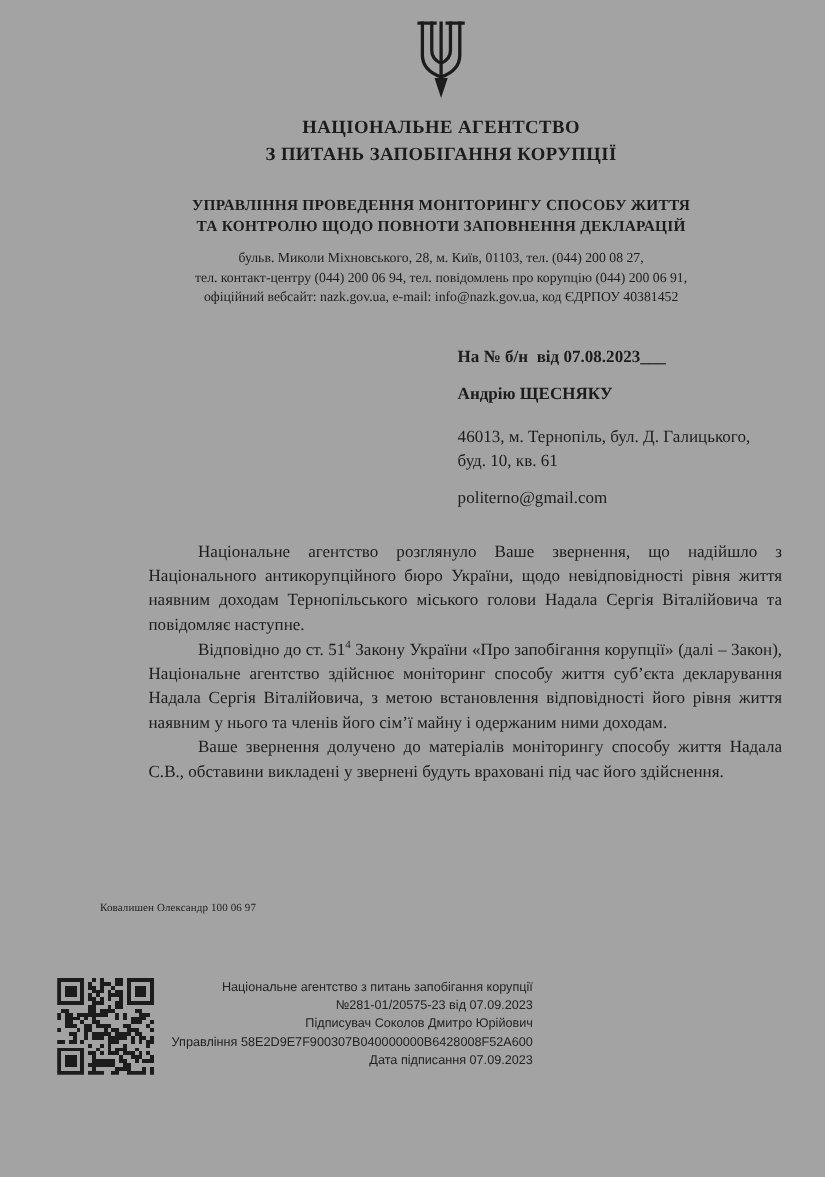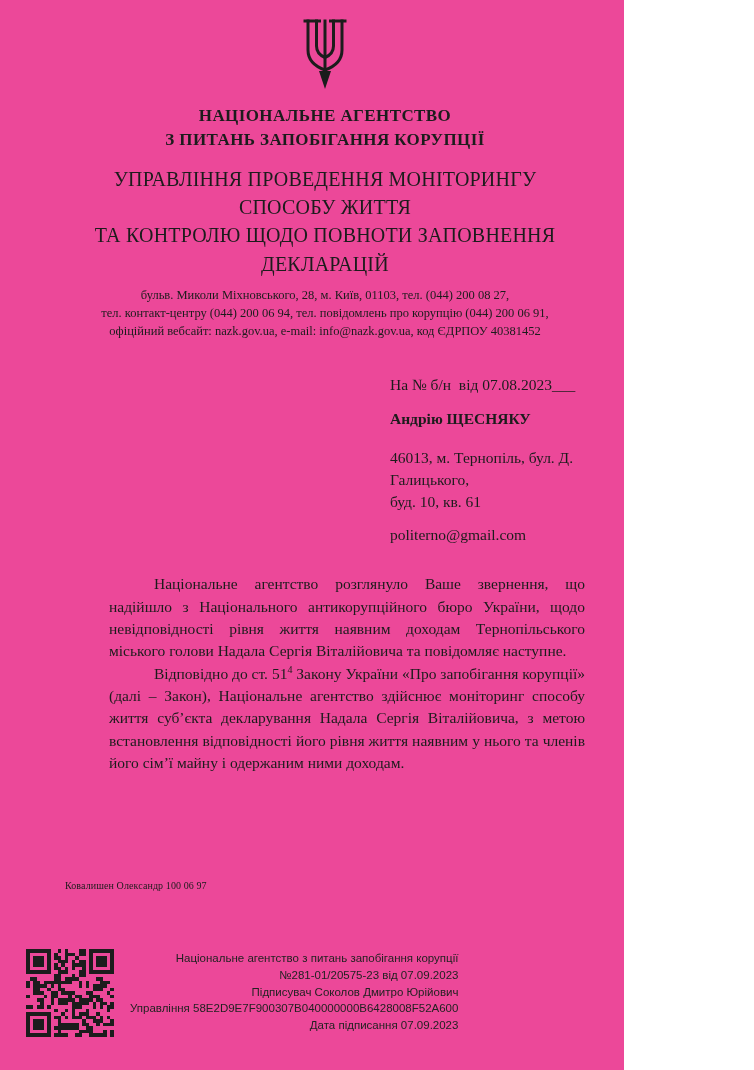--- a/index.html
+++ b/index.html
@@ -1,53 +1,53 @@
 <!DOCTYPE html>
 <html><head>
 <meta charset="utf-8">
 <style>
   html, body { margin: 0; padding: 0; background: #ffffff; }
   .page {
     position: relative;
-    width: 624px;
+    width: 750px;
     height: 1070px;
     box-sizing: border-box;
-    background: #ec4899;
+    background: #a3a3a3;
     color: #1c1c1c;
     font-family: "Liberation Serif", serif;
-    padding: 16px 39px 0 65px;
+    padding: 16px 39px 0 91px;
     overflow: hidden;
   }
   .doc-header { text-align: center; }
   .emblem { display: flex; justify-content: center; margin-top: 2px; }
   .agency {
     margin-top: 12px;
     font-size: 17px;
     font-weight: bold;
     line-height: 1.4;
     letter-spacing: 0.4px;
   }
   .department {
-    margin-top: 13px;
-    font-size: 20px;
-    font-weight: normal;
+    margin-top: 26px;
+    font-size: 14px;
+    font-weight: bold;
     line-height: 1.42;
     letter-spacing: 0.2px;
   }
   .contacts {
     margin-top: 9px;
     font-size: 12.5px;
     line-height: 1.42;
   }
   .right-block {
     margin-left: 325px;
     margin-top: 16px;
     font-size: 15.5px;
   }
-  .ref-line { font-weight: normal; white-space: pre; margin-top: 36px; }
+  .ref-line { font-weight: bold; white-space: pre; margin-top: 36px; }
   .recipient-name { font-weight: bold; margin-top: 16px; }
   .recipient-address { margin-top: 19px; line-height: 1.42; }
   .recipient-email { margin-top: 13px; }
   .body-text {
     margin-top: 29px;
     font-size: 15.5px;
     line-height: 1.44;
     text-align: justify;
     margin-left: 44px;
   }
@@ -121,20 +121,21 @@
     <div class="recipient-address">
       <div>46013, м. Тернопіль, бул. Д. Галицького,</div>
       <div>буд. 10, кв. 61</div>
     </div>
     <div class="recipient-email">politerno@gmail.com</div>
   </div>
 
   <div class="body-text">
     <p>Національне агентство розглянуло Ваше звернення, що надійшло з Національного антикорупційного бюро України, щодо невідповідності рівня життя наявним доходам Тернопільського міського голови Надала Сергія Віталійовича та повідомляє наступне.</p>
     <p><span>Відповідно до ст. 51</span><sup>4</sup><span> Закону України «Про запобігання корупції» (далі – Закон), Національне агентство здійснює моніторинг способу життя суб’єкта декларування Надала Сергія Віталійовича, з метою встановлення відповідності його рівня життя наявним у нього та членів його сім’ї майну і одержаним ними доходам.</span></p>
+    <p>Ваше звернення долучено до матеріалів моніторингу способу життя Надала С.В., обставини викладені у звернені будуть враховані під час його здійснення.</p>
   </div>
 
 
   <div class="executor">Ковалишен Олександр 100 06 97</div>
 
   <div class="stamp">
     <div class="qr">
         <svg viewBox="0 0 100 100" width="88" height="88" fill="#1c1c1c" shape-rendering="crispEdges">
           <rect x="0" y="0" width="4" height="4"></rect>
           <rect x="4" y="0" width="4" height="4"></rect>

